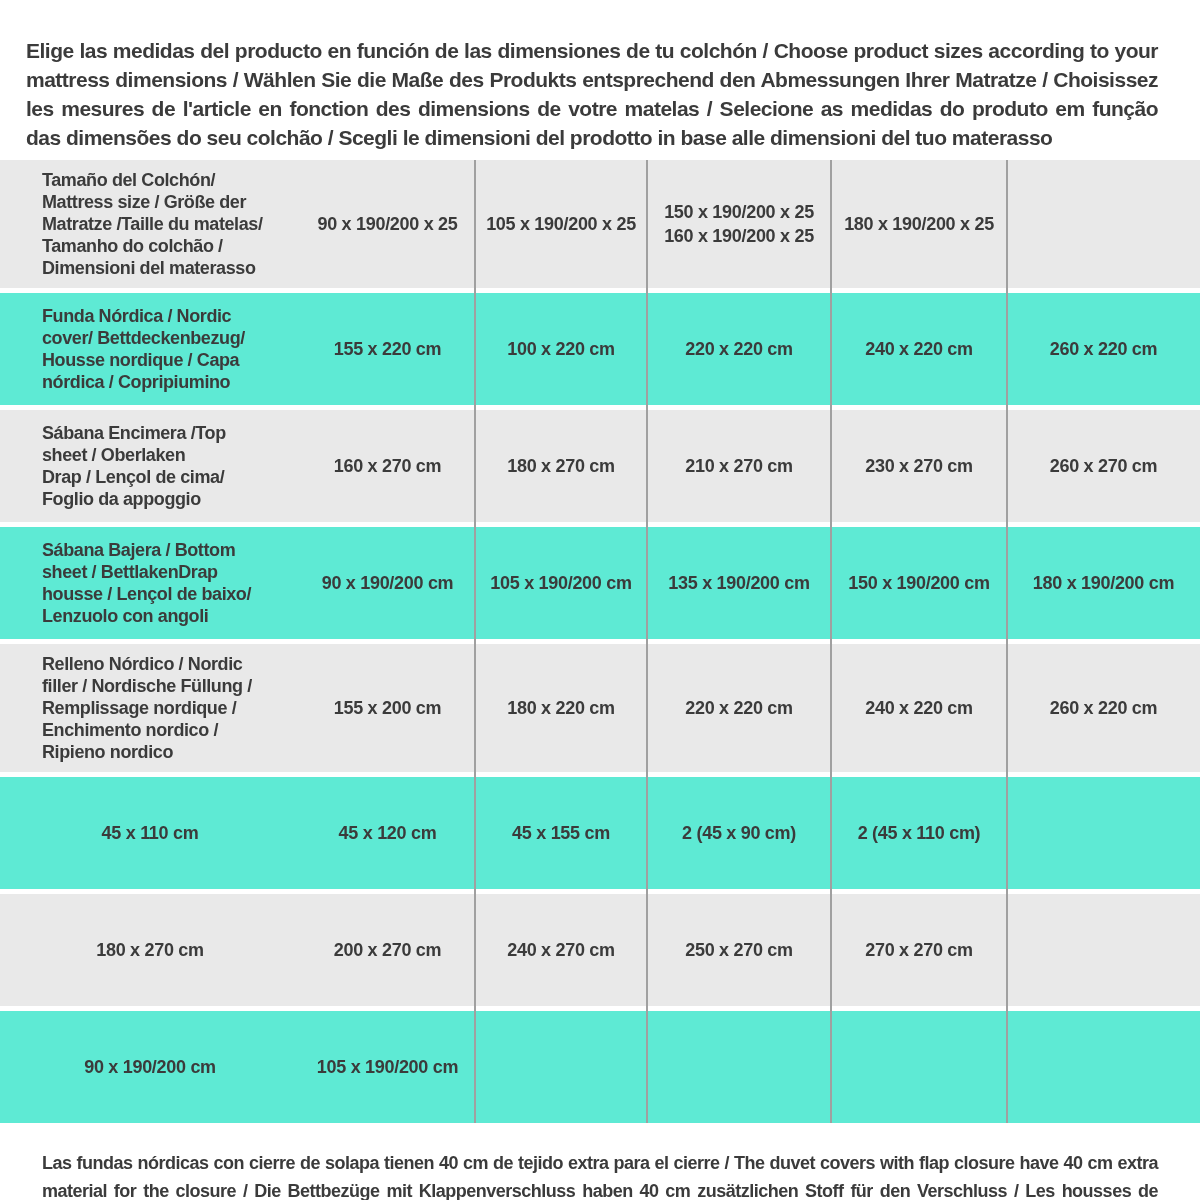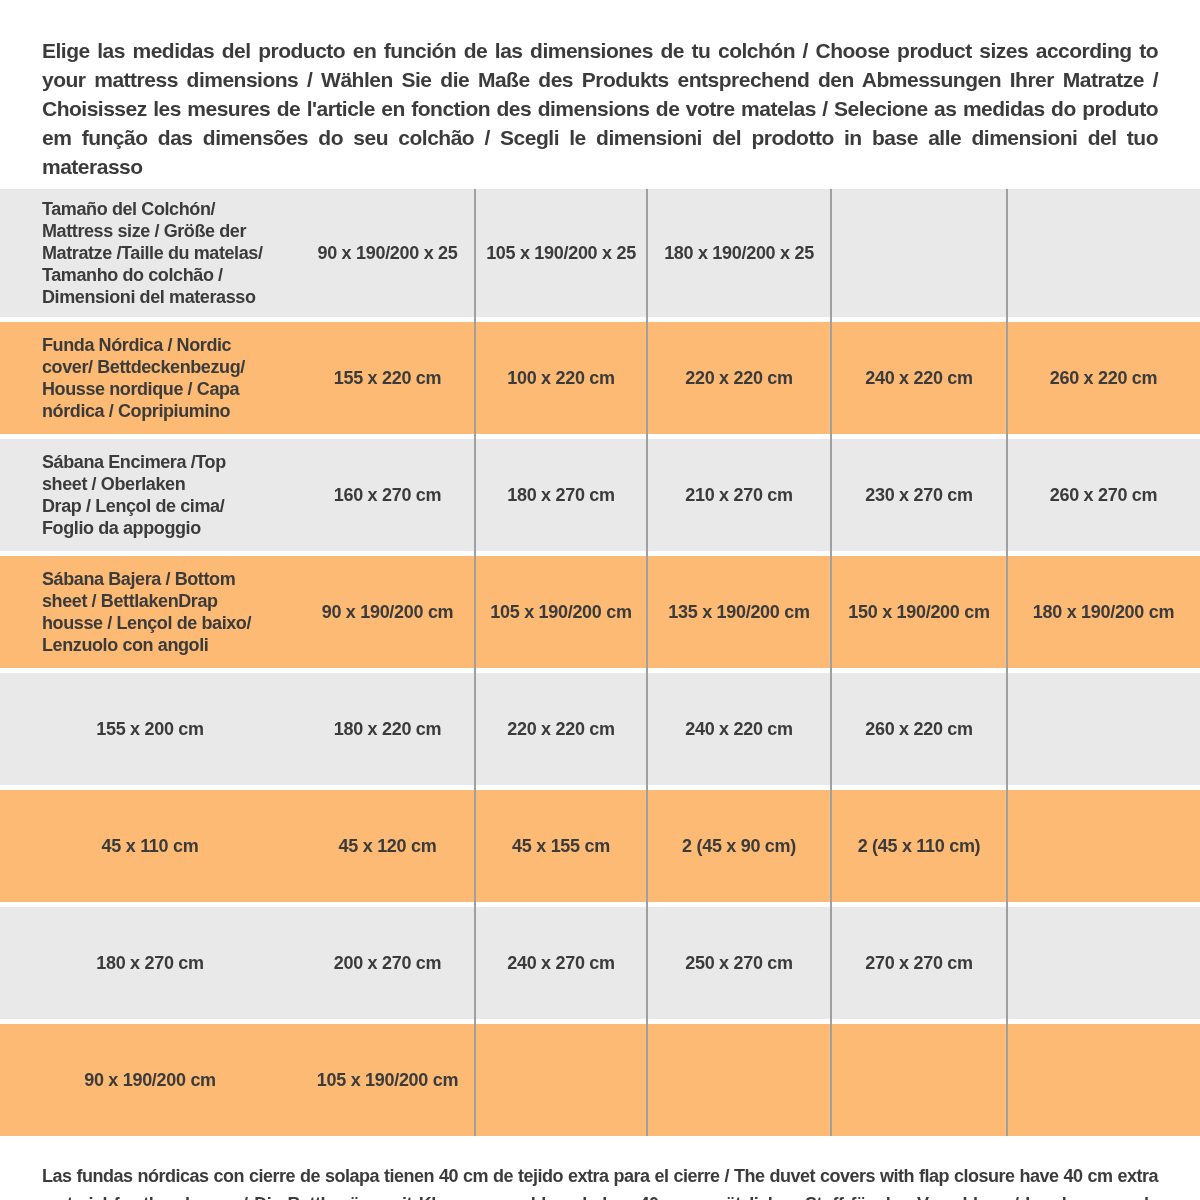--- a/index.html
+++ b/index.html
@@ -11,21 +11,21 @@
     color: #3b3b3b;
   }
   .page {
     width: 1200px;
     height: 1200px;
     overflow: hidden;
     background: #fff;
     position: relative;
   }
   .intro {
-    margin: 36px 42px 0 42px;
+    margin: 36px 42px 0 26px;
     font-size: 21px;
     font-weight: bold;
     line-height: 29px;
     letter-spacing: -0.5px;
     text-align: justify;
     color: var(--text, #3b3b3b);
   }
   .size-table {
     position: relative;
     margin-top: 8px;
@@ -35,21 +35,21 @@
   }
   .trow {
     display: grid;
     grid-template-columns: 300px 175px 172px 184px 176px 193px;
     align-items: center;
     padding: 9px 0;
     min-height: 94px;
     box-sizing: content-box;
   }
   .trow.gray { background: var(--row-bg, #e9e9e9); }
-  .trow.white { background: #fdba74; }
+  .trow.white { background: #5eead4; }
   .cell-label {
     padding-left: 42px;
     font-size: 18px;
     font-weight: bold;
     line-height: 22px;
     letter-spacing: -0.4px;
   }
   .lbl-line { white-space: nowrap; }
   .cell-val {
     text-align: center;
@@ -100,20 +100,24 @@
           <div class="lbl-line">Tamanho do colchão /</div>
           <div class="lbl-line">Dimensioni del materasso</div>
         </div>
         <div class="cell-val">
           <div class="val-line">90 x 190/200 x 25</div>
         </div>
         <div class="cell-val">
           <div class="val-line">105 x 190/200 x 25</div>
         </div>
         <div class="cell-val">
+          <div class="val-line">150 x 190/200 x 25</div>
+          <div class="val-line">160 x 190/200 x 25</div>
+        </div>
+        <div class="cell-val">
           <div class="val-line">180 x 190/200 x 25</div>
         </div>
       </div>
       <div class="trow white">
         <div class="cell-label">
           <div class="lbl-line">Funda Nórdica /  Nordic</div>
           <div class="lbl-line">cover/ Bettdeckenbezug/</div>
           <div class="lbl-line">Housse nordique  / Capa</div>
           <div class="lbl-line">nórdica / Copripiumino</div>
         </div>
@@ -173,20 +177,27 @@
           <div class="val-line">135 x 190/200 cm</div>
         </div>
         <div class="cell-val">
           <div class="val-line">150 x 190/200 cm</div>
         </div>
         <div class="cell-val">
           <div class="val-line">180 x 190/200 cm</div>
         </div>
       </div>
       <div class="trow gray">
+        <div class="cell-label">
+          <div class="lbl-line">Relleno Nórdico / Nordic</div>
+          <div class="lbl-line">filler / Nordische Füllung /</div>
+          <div class="lbl-line">Remplissage nordique /</div>
+          <div class="lbl-line">Enchimento nordico /</div>
+          <div class="lbl-line">Ripieno nordico</div>
+        </div>
         <div class="cell-val">
           <div class="val-line">155 x 200 cm</div>
         </div>
         <div class="cell-val">
           <div class="val-line">180 x 220 cm</div>
         </div>
         <div class="cell-val">
           <div class="val-line">220 x 220 cm</div>
         </div>
         <div class="cell-val">

